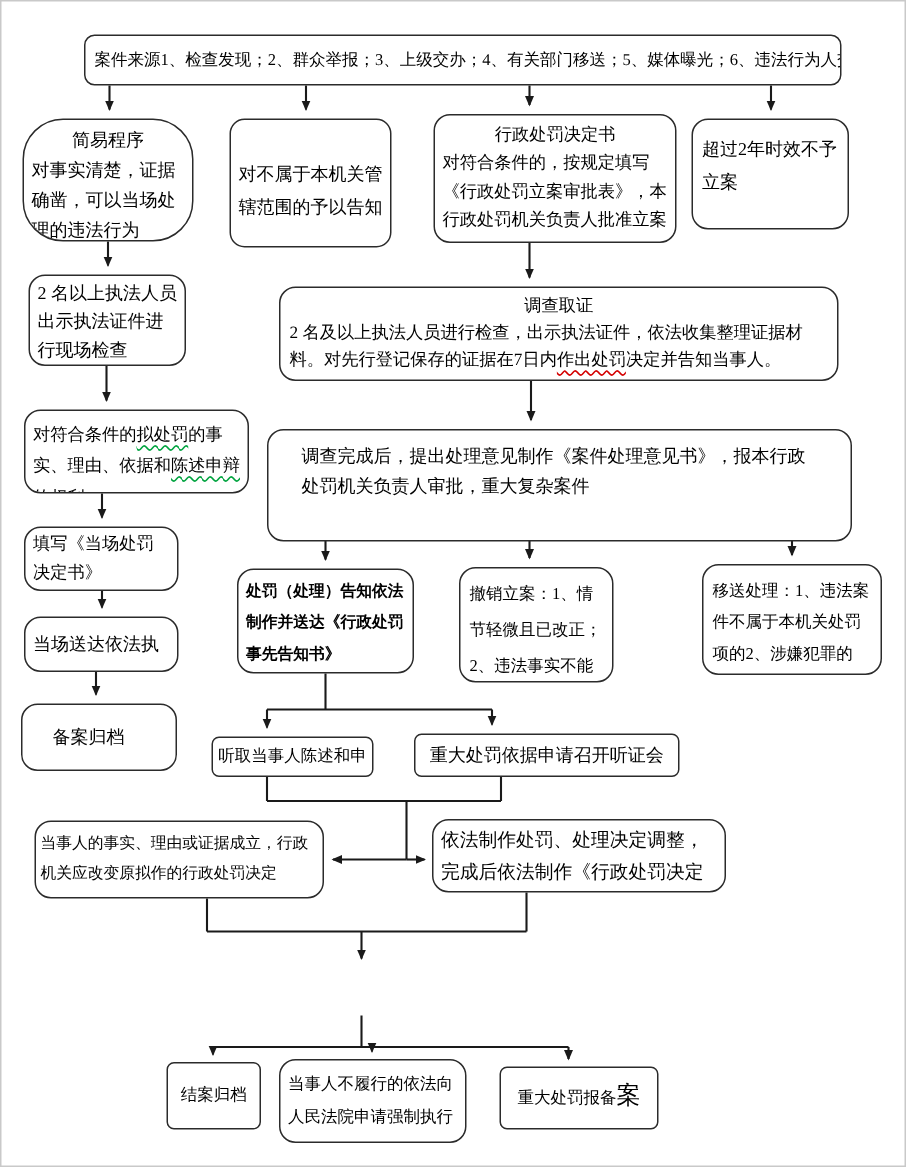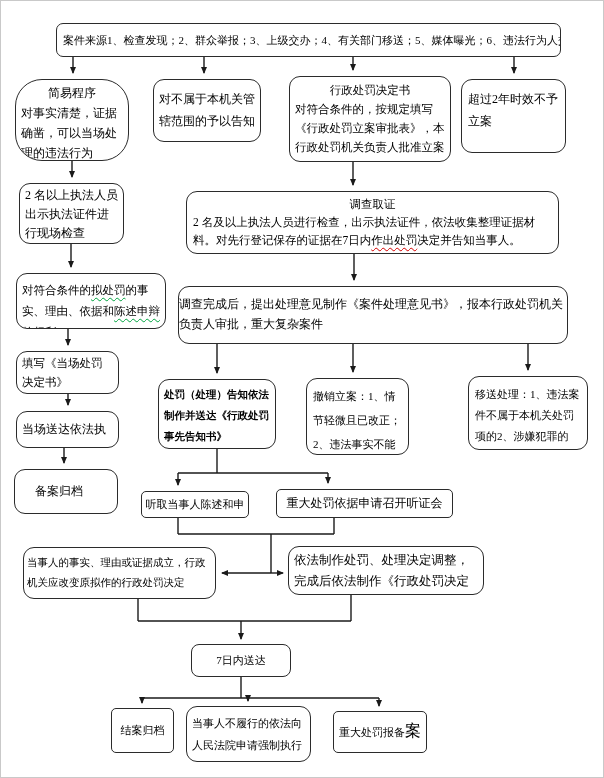--- a/index.html
+++ b/index.html
@@ -98,39 +98,39 @@
       <line x1="378" y1="697" x2="378" y2="705" marker-end="url(#arr)"></line>
     </g>
   </svg>
 
   <div class="node tc" style="left:55px;top:22px;width:505px;height:34px;border-radius:7px;font-size:11px;line-height:24px;white-space:nowrap;">案件来源1、检查发现；2、群众举报；3、上级交办；4、有关部门移送；5、媒体曝光；6、违法行为人交待等.</div>
 
   <div class="node" style="left:14px;top:78px;width:114px;height:82px;padding:3px 5px;border-radius:27px;">
     <span class="title">简易程序</span><span>对事实清楚，证据确凿，可以当场处理的违法行为</span>
   </div>
 
-  <div class="node" style="left:152px;top:78px;width:108px;height:63px;padding:8px 5px;line-height:22px;">对不属于本机关管辖范围的予以告知</div>
+  <div class="node" style="left:152px;top:78px;width:108px;height:86px;padding:25px 5px;line-height:22px;border-radius:10px;">对不属于本机关管辖范围的予以告知</div>
 
   <div class="node" style="left:288px;top:75px;width:162px;height:86px;padding:4px 5px;font-size:11.5px;line-height:19px;">
     <span class="title">行政处罚决定书</span><span>对符合条件的，按规定填写《行政处罚立案审批表》，本行政处罚机关负责人批准立案</span>
   </div>
 
   <div class="node" style="left:460px;top:78px;width:105px;height:74px;padding:8px 6px;line-height:22px;">超过2年时效不予立案</div>
 
   <div class="node" style="left:18px;top:182px;width:105px;height:61px;padding:2px 5px;line-height:19px;">2 名以上执法人员出示执法证件进行现场检查</div>
 
   <div class="node" style="left:185px;top:190px;width:373px;height:63px;padding:3px 6px;font-size:11.5px;line-height:18px;">
     <span class="title">调查取证</span><span>2 名及以上执法人员进行检查，出示执法证件，依法收集整理证据材料。对先行登记保存的证据在7日内</span><span class="wavy-red">作出处罚</span><span>决定并告知当事人。</span>
   </div>
 
   <div class="node" style="left:15px;top:272px;width:150px;height:56px;padding:6px 5px;font-size:11.5px;line-height:21px;">
     <span>对符合条件的</span><span class="wavy-green">拟处罚</span><span>的事实、理由、依据和</span><span class="wavy-green">陈述申辩</span><span>的权利</span>
   </div>
 
-  <div class="node" style="left:177px;top:285px;width:390px;height:58px;padding:7px 0;line-height:20px;">调查完成后，提出处理意见制作《案件处理意见书》，报本行政处罚机关负责人审批，重大复杂案件</div>
+  <div class="node" style="left:177px;top:285px;width:390px;height:75px;padding:7px 22px;line-height:20px;">调查完成后，提出处理意见制作《案件处理意见书》，报本行政处罚机关负责人审批，重大复杂案件</div>
 
   <div class="node" style="left:15px;top:350px;width:103px;height:43px;padding:2px 5px;font-size:11.5px;line-height:19px;">填写《当场处罚决定书》</div>
 
   <div class="node" style="left:15px;top:410px;width:103px;height:37px;padding:0 5px;line-height:34px;">当场送达依法执行</div>
 
   <div class="node" style="left:13px;top:468px;width:104px;height:45px;padding:0 0 0 20px;line-height:42px;">备案归档</div>
 
   <div class="node" style="left:157px;top:378px;width:118px;height:70px;padding:4px 5px;font-size:10.5px;line-height:21px;font-weight:bold;">处罚（处理）告知依法制作并送达《行政处罚事先告知书》</div>
 
   <div class="node" style="left:305px;top:377px;width:103px;height:77px;padding:5px 6px;font-size:11px;line-height:24px;">撤销立案：1、情节轻微且已改正；2、违法事实不能成立的</div>
@@ -138,23 +138,22 @@
   <div class="node" style="left:467px;top:375px;width:120px;height:74px;padding:7px 6px;font-size:11px;line-height:21px;">移送处理：1、违法案件不属于本机关处罚项的2、涉嫌犯罪的</div>
 
   <div class="node r-sm tc" style="left:140px;top:490px;width:108px;height:27px;padding:0;font-size:11px;line-height:24px;">听取当事人陈述和申辩</div>
 
   <div class="node r-sm tc" style="left:275px;top:488px;width:177px;height:29px;padding:0;line-height:26px;">重大处罚依据申请召开听证会</div>
 
   <div class="node" style="left:22px;top:546px;width:193px;height:52px;padding:5px 3px;font-size:10.5px;line-height:20px;">当事人的事实、理由或证据成立，行政机关应改变原拟作的行政处罚决定</div>
 
   <div class="node" style="left:287px;top:545px;width:196px;height:49px;padding:3px 5px;font-size:12.5px;line-height:21px;">依法制作处罚、处理决定调整，完成后依法制作《行政处罚决定书》</div>
 
-  <div class="node tc" style="left:190px;top:643px;width:100px;height:33px;padding:0;font-size:11px;line-height:30px;border-radius:8px;">7日内送达</div>
 
   <div class="node r-sm tc" style="left:110px;top:707px;width:63px;height:45px;padding:0;font-size:11px;line-height:42px;">结案归档</div>
 
   <div class="node" style="left:185px;top:705px;width:125px;height:56px;padding:5px 5px;font-size:11px;line-height:22px;">当事人不履行的依法向人民法院申请强制执行</div>
 
-  <div class="node r-sm tc" style="left:332px;top:710px;width:94px;height:42px;padding:0;font-size:11px;line-height:38px;">
+  <div class="node r-sm tc" style="left:332px;top:710px;width:106px;height:42px;padding:0;font-size:11px;line-height:38px;">
     <span>重大处罚报备</span><span class="big-char">案</span>
   </div>
 
 </div>
 
 </body></html>

